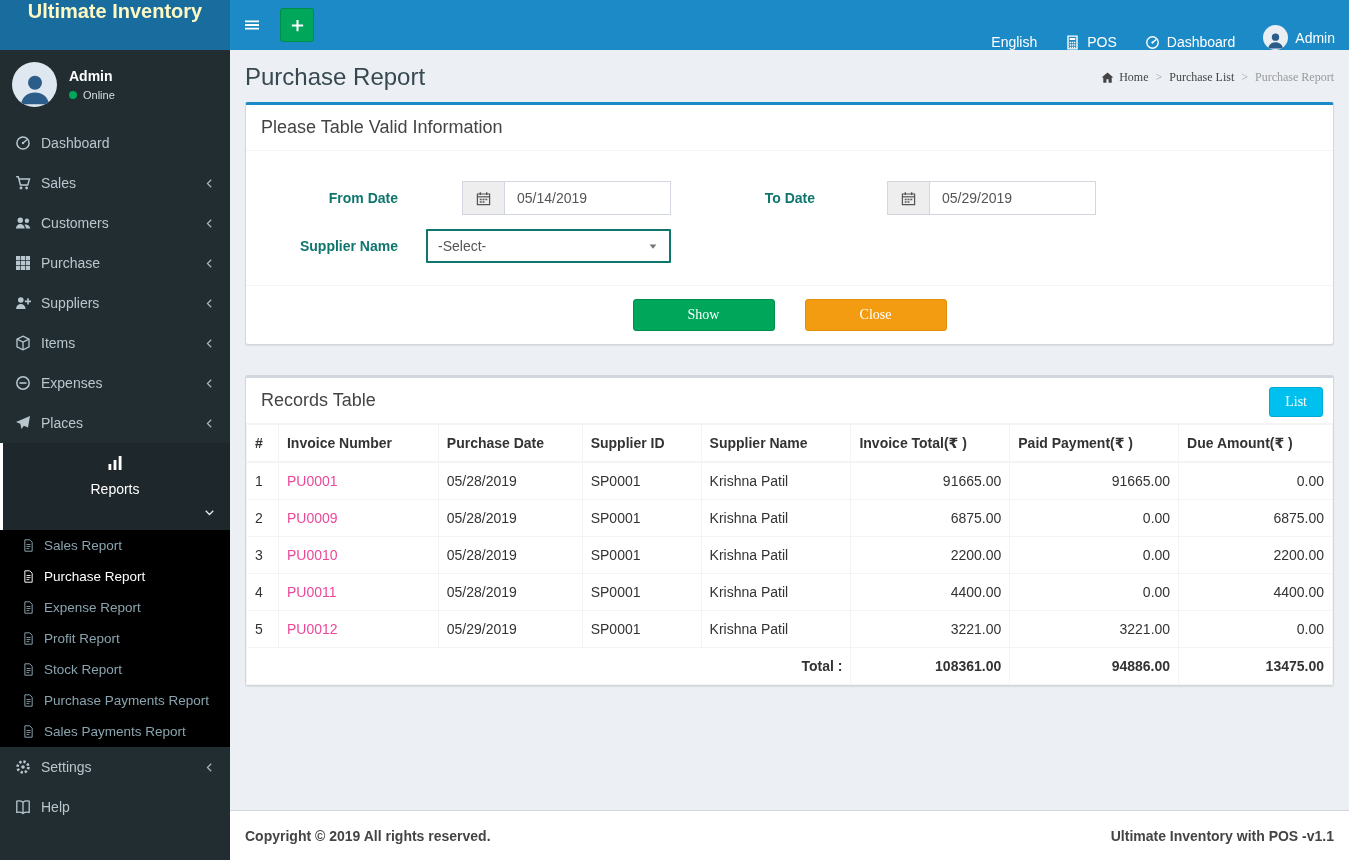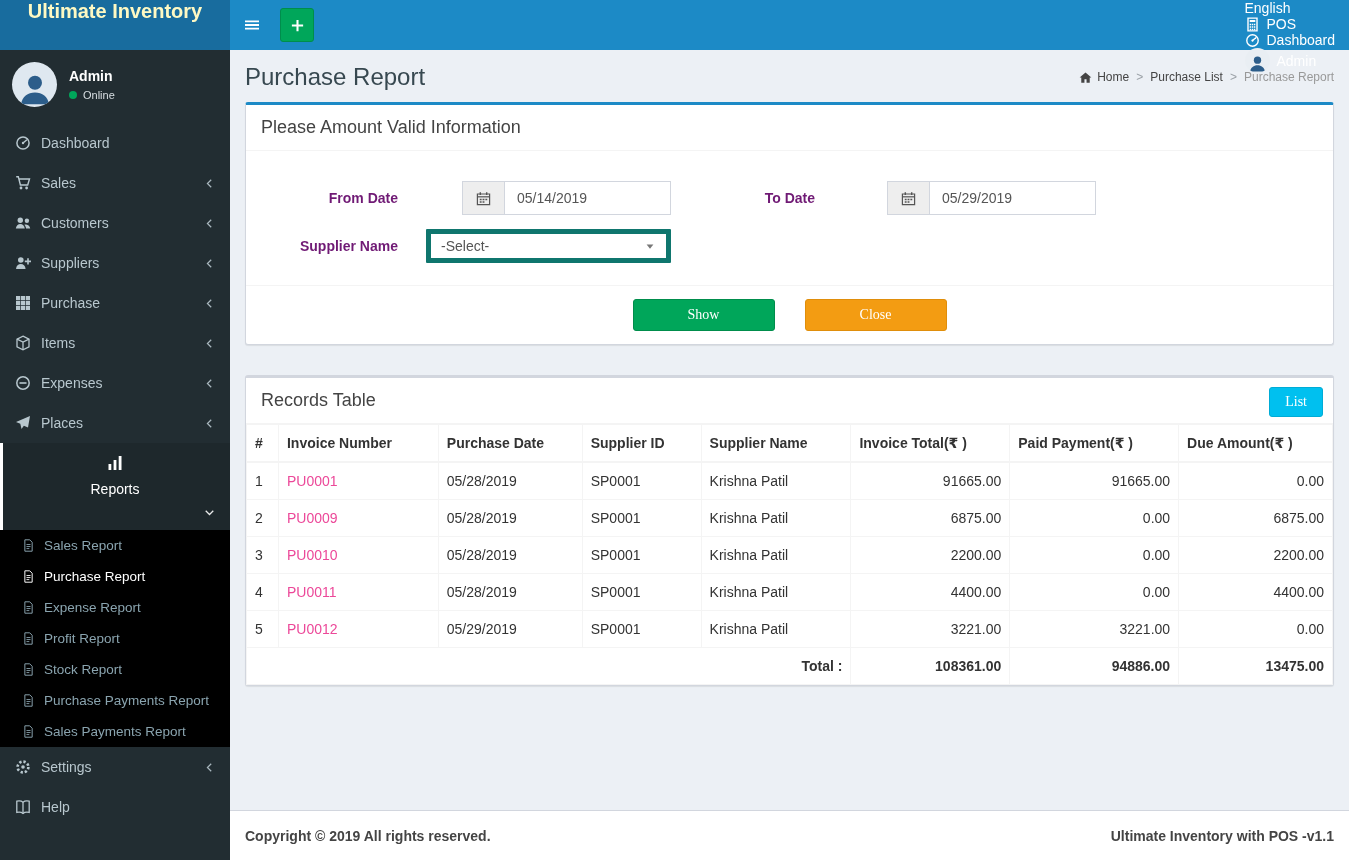--- a/index.html
+++ b/index.html
@@ -17,21 +17,21 @@
   .logo {
     width:230px; background:#186c9e; color:#fef9c3; font-size:20px; font-weight:bold;
     display:flex; align-items:flex-start; justify-content:center; flex:none; cursor:pointer;
   }
   .navbar { flex:1; background:#1c8ac6; display:flex; align-items:center; color:#fff; }
   .sidebar-toggle { width:44px; height:50px; display:flex; align-items:center; justify-content:center; color:#fff; }
   .add-btn {
     width:34px; height:34px; background:#00a65a; border:1px solid #008d4c; border-radius:3px;
     display:flex; align-items:center; justify-content:center; color:#fff; margin-left:6px; cursor:pointer;
   }
-  .navbar-right { margin-left:auto; display:flex; align-items:flex-start; height:50px;flex-direction:column; }
+  .navbar-right { margin-left:auto; display:flex; align-items:flex-end; height:50px; }
   .nav-link { display:flex; align-items:center; gap:7px; padding:0 14px; color:#fff; font-size:14px; }
   .avatar-sm {
     width:25px; height:25px; border-radius:50%; background:#e9eef3; overflow:hidden;
     display:flex; align-items:flex-end; justify-content:center; flex:none;
   }
   .avatar-sm svg { width:19px; height:19px; color:#2c5d8a; }
 
   
   .main-sidebar { position:absolute; top:50px; left:0; bottom:0; width:230px; background:#222d32; overflow:hidden; }
   .user-panel { display:flex; gap:12px; padding:12px 12px 10px; align-items:center; }
@@ -57,52 +57,52 @@
     display:flex; align-items:center; gap:9px; padding:8px 5px 8px 22px;
     color:#8aa4af; cursor:pointer; font-size:13.5px;
   }
   .sub-item.active { color:#ffffff; }
   .sub-item svg { width:13px; height:13px; flex:none; }
 
   
   .content-wrapper { position:absolute; top:50px; left:230px; right:0; bottom:50px; background:#ecf0f5; overflow:auto; }
   .content-header { padding:13px 15px 11px; display:flex; align-items:center; justify-content:space-between; }
   .page-title { font-size:24px; font-weight:500; color:#374850; }
-  .breadcrumb { display:flex; align-items:center; gap:7px; font-size:12px; }
+  .breadcrumb { display:flex; align-items:center; gap:7px; font-size:12px;font-family:Liberation Serif, serif; }
   .crumb { display:flex; align-items:center; gap:5px; color:#444; }
   .crumb svg { width:13px; height:13px; }
   .crumb.current { color:#999; cursor:default; }
   .sep { color:#9aa0a6; }
 
   .content { padding:0 15px 15px; }
   .box {
     background:#fff; border:1px solid #d2d6de; border-top:3px solid #d2d6de; border-radius:3px;
     margin-bottom:30px; box-shadow:0 1px 1px rgba(0,0,0,.08); position:relative;
   }
   .box.primary { border-top-color:#1c8ac6; }
   .box-header { padding:12px 15px; border-bottom:1px solid #f4f4f4; position:relative; }
   .box-title { font-size:18px; font-weight:400; color:#444; }
 
   
   .box-body { padding:16px 15px 22px; }
   .form-row { display:flex; align-items:center; margin-top:14px; }
-  .flabel { width:165px; text-align:right; padding-right:28px; font-weight:bold; color:#701a75; flex:none; }
+  .flabel { width:165px; text-align:right; padding-right:28px; font-weight:bold; color:#0f766e; flex:none; }
   .flabel.second { width:180px; padding-right:36px; }
   .input-group { display:flex; width:245px; flex:none;padding-left:36px; }
   .addon {
     width:42px; border:1px solid #d2d6de; border-right:0; background:#eee; color:#555;
     display:flex; align-items:center; justify-content:center; flex:none;
   }
   .addon svg { width:15px; height:15px; }
   .input-group input {
     flex:1; min-width:0; height:34px; border:1px solid #d2d6de; padding:6px 12px;
     font-size:14px; color:#555; font-family:inherit; outline:none;
   }
   .select-box {
-    width:245px; height:34px; border:5px solid #0f766e; background:#fff; border-radius:1px;
+    width:245px; height:34px; border:2px solid #0f766e; background:#fff; border-radius:1px;
     display:flex; align-items:center; justify-content:space-between; padding:0 10px;
     color:#555; cursor:pointer; flex:none;
   }
   .select-box svg { width:12px; height:12px; color:#777; }
 
   .box-footer { border-top:1px solid #f4f4f4; padding:13px; display:flex; justify-content:center; gap:30px; }
   .btn {
     border-radius:3px; border:1px solid transparent; font-size:14px; cursor:pointer;
     font-family:Liberation Serif, serif; color:#fff;
   }
@@ -295,32 +295,32 @@
     <svg class="mi">
           <use href="#icon-users"></use>
         </svg>
     <span class="mi-label">Customers</span>
     <svg class="chev">
           <use href="#icon-chevron-left"></use>
         </svg>
   </li>
       <li class="menu-item">
     <svg class="mi">
+          <use href="#icon-grid"></use>
+        </svg>
+    <span class="mi-label">Purchase</span>
+    <svg class="chev">
+          <use href="#icon-chevron-left"></use>
+        </svg>
+  </li>
+      <li class="menu-item">
+    <svg class="mi">
           <use href="#icon-user-plus"></use>
         </svg>
     <span class="mi-label">Suppliers</span>
-    <svg class="chev">
-          <use href="#icon-chevron-left"></use>
-        </svg>
-  </li>
-      <li class="menu-item">
-    <svg class="mi">
-          <use href="#icon-grid"></use>
-        </svg>
-    <span class="mi-label">Purchase</span>
     <svg class="chev">
           <use href="#icon-chevron-left"></use>
         </svg>
   </li>
       <li class="menu-item">
     <svg class="mi">
           <use href="#icon-cube"></use>
         </svg>
     <span class="mi-label">Items</span>
     <svg class="chev">
@@ -428,21 +428,21 @@
         <a class="crumb">Purchase List</a>
         <span class="sep">&gt;</span>
         <span class="crumb current">Purchase Report</span>
       </nav>
   </section>
 
   <section class="content">
 
     <div class="box primary">
       <div class="box-header">
-        <h3 class="box-title">Please Amount Valid Information</h3>
+        <h3 class="box-title">Please Table Valid Information</h3>
       </div>
       <div class="box-body">
         <div class="form-row">
           <label class="flabel">From Date</label>
           <div class="input-group">
             <span class="addon">
               <svg>
                   <use href="#icon-calendar"></use>
                 </svg>
             </span>

